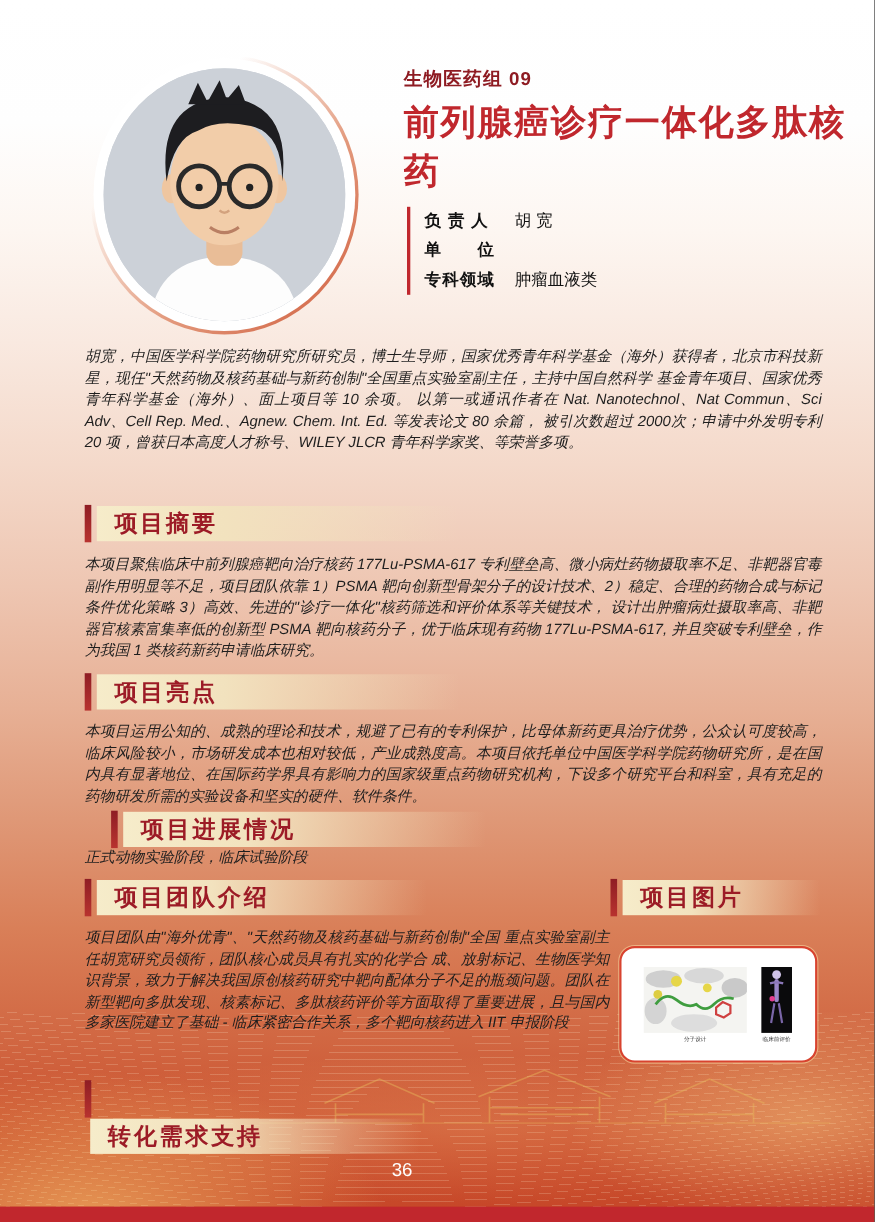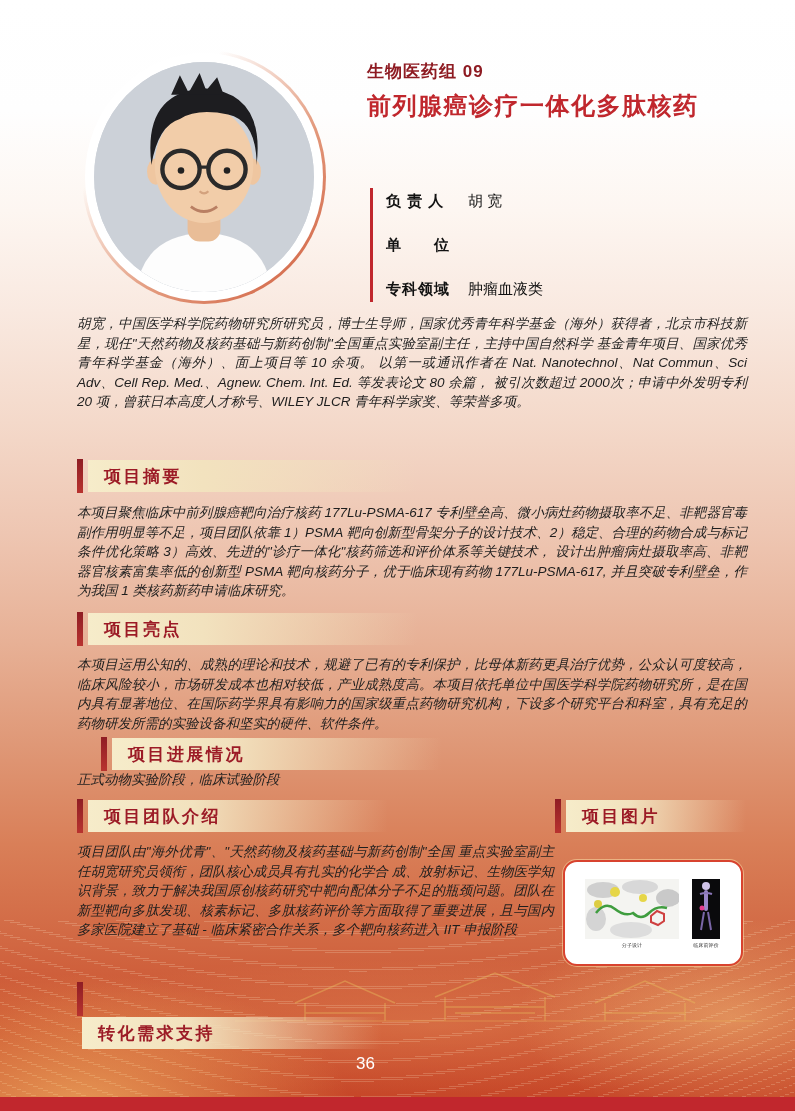--- a/index.html
+++ b/index.html
@@ -28,39 +28,39 @@
   .avatar-ring{
     left:82px;top:50px;width:244px;height:254px;border-radius:50%;z-index:2;
     background:linear-gradient(315deg,#cf5a3a 0%,#e39a7d 38%,rgba(255,255,255,0) 72%);
     padding:3px;box-sizing:border-box;
   }
   .avatar-white{width:100%;height:100%;border-radius:50%;background:#ffffff;padding:9px;box-sizing:border-box;}
   .avatar-photo{width:100%;height:100%;border-radius:50%;overflow:hidden;background:#ccd1d8;}
   .avatar-photo svg{display:block;width:100%;height:100%;}
   
   .group-label{left:367px;top:60px;font-size:17px;font-weight:bold;color:#8e1b22;letter-spacing:1px;z-index:2;}
-  .main-title{left:367px;top:90px;font-size:24px;font-weight:bold;color:#c0272d;letter-spacing:1.5px;z-index:2;}
+  .main-title{left:367px;top:90px;font-size:32px;font-weight:bold;color:#c0272d;letter-spacing:1.5px;z-index:2;}
   .info-block{left:370px;top:188px;z-index:2;display:flex;}
   .info-line{width:3px;background:#c0272d;margin-right:13px;align-self:stretch;}
-  .info-rows{display:flex;flex-direction:column;gap:22px;padding:2px 0;}
+  .info-rows{display:flex;flex-direction:column;gap:5px;padding:2px 0;}
   .info-row{display:flex;align-items:baseline;font-size:15px;color:#111;line-height:22px;}
   .info-label{font-weight:bold;width:72px;letter-spacing:1px;}
   .info-value{margin-left:10px;}
   
   .para{color:#1e1e1e;font-size:13.5px;line-height:19.5px;text-align:justify;z-index:2;font-style:italic;}
   .bio{left:77px;top:314px;width:670px;}
   
   .sec-header{display:flex;align-items:stretch;z-index:2;}
   .sec-bar{width:6px;height:34px;background:linear-gradient(180deg,#8f1d24,#b8332f);flex:none;}
   .sec-band{
     height:32px;margin-top:1px;margin-left:5px;display:flex;align-items:center;
     padding:0 30px 0 16px;box-sizing:border-box;
     background:linear-gradient(90deg,#f6ecca 0%,#f2e2be 35%,rgba(242,226,190,0) 100%);
   }
-  .sec-title{font-size:17px;font-weight:bold;color:#9c1b26;letter-spacing:2.5px;white-space:nowrap;}
+  .sec-title{font-size:21px;font-weight:bold;color:#9c1b26;letter-spacing:2.5px;white-space:nowrap;}
   .hdr-summary{left:77px;top:459px;} .hdr-summary .sec-band{width:330px;}
   .hdr-highlights{left:77px;top:612px;} .hdr-highlights .sec-band{width:330px;}
   .hdr-progress{left:77px;top:737px;padding-left:24px;} .hdr-progress .sec-band{width:330px;}
   .hdr-team{left:77px;top:799px;} .hdr-team .sec-band{width:300px;}
   .hdr-images{left:555px;top:799px;} .hdr-images .sec-band{width:180px;}
   .hdr-needs{left:77px;top:982px;flex-direction:column;} .hdr-needs .sec-band{width:300px;}
   .summary-body{left:77px;top:503px;width:670px;}
   .highlights-body{left:77px;top:655px;width:670px;}
   .progress-body{left:77px;top:770px;width:500px;}
   .team-body{left:77px;top:842px;width:477px;}

